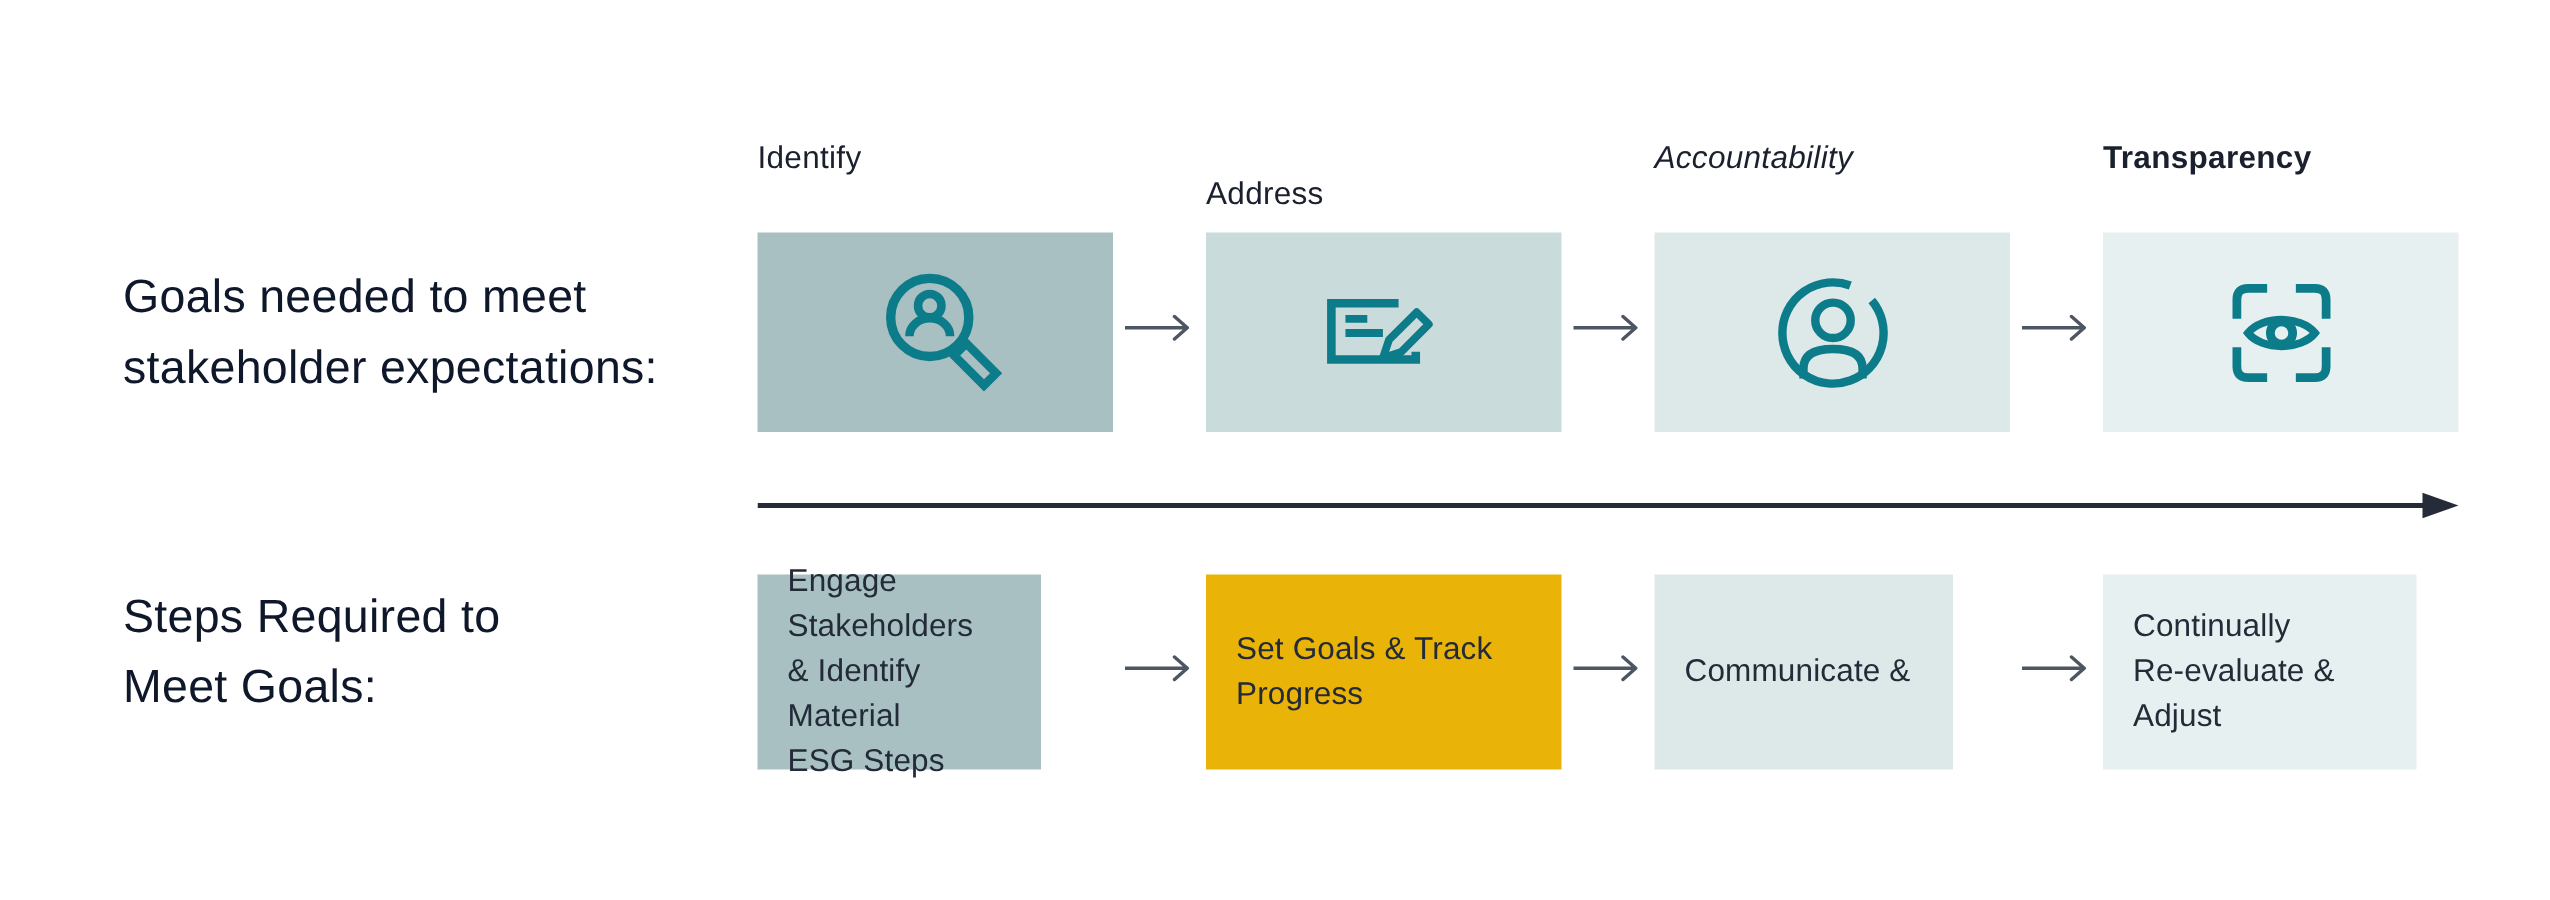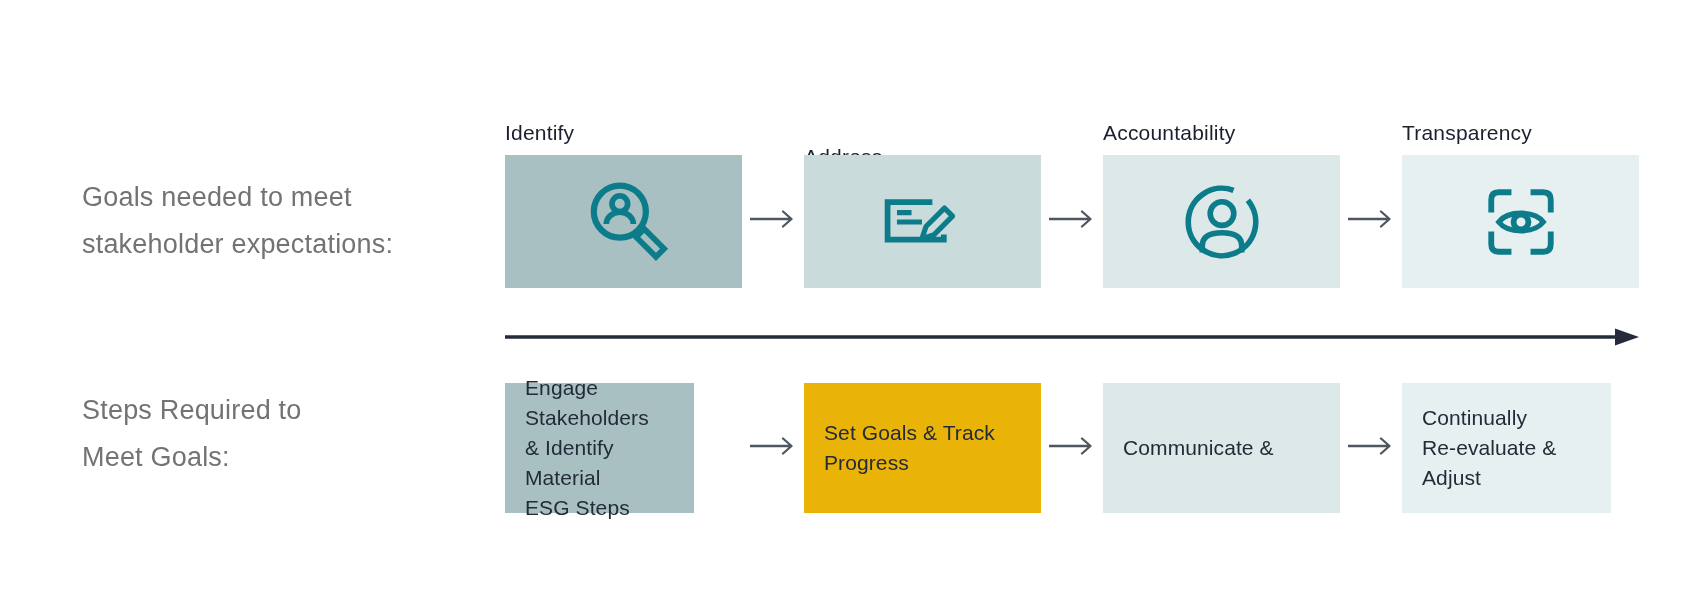--- a/index.html
+++ b/index.html
@@ -5,27 +5,27 @@
   html,body{margin:0;padding:0;background:#ffffff;}
   .canvas{
     position:relative;
     width:1700px;height:600px;
     background:#ffffff;
     font-family:"Liberation Sans", sans-serif;
     overflow:hidden;
   }
   .side-label{
     position:absolute;left:82px;
-    font-size:27px;line-height:47px;
-    color:#737373;letter-spacing:.2px;
+    font-size:31px;line-height:47px;
+    color:#0f172a;letter-spacing:.2px;
   }
   .side-label.goals{top:174px;}
   .side-label.steps{top:387px;}
   .stage-header{
-    position:absolute;top:119px;
+    position:absolute;top:92px;
     font-size:21px;line-height:28px;font-weight:500;
     color:#1a202e;letter-spacing:.2px;
   }
   .icon-box{
     position:absolute;top:155px;height:133px;
     display:flex;align-items:center;justify-content:center;
   }
   .icon-box svg{display:block;}
   .step-box{
     position:absolute;top:383px;height:130px;
@@ -89,40 +89,40 @@
       <div class="step-box" style="left: 804px; width: 237px; background: #eab308;">
         <div class="step-line">Set Goals &amp; Track</div>
         <div class="step-line">Progress</div>
       </div>
       <div class="flow-arrow" style="left: 773px; top: 221px;"><svg width="46" height="20" viewBox="0 0 46 20" fill="none">
           <path d="M0,10 H41 M33,2.5 L41.5,10 L33,17.5" stroke="#4d5661" stroke-width="2.3" stroke-linecap="round" stroke-linejoin="round"></path>
         </svg></div>
       <div class="flow-arrow" style="left: 773px; top: 448px;"><svg width="46" height="20" viewBox="0 0 46 20" fill="none">
           <path d="M0,10 H41 M33,2.5 L41.5,10 L33,17.5" stroke="#4d5661" stroke-width="2.3" stroke-linecap="round" stroke-linejoin="round"></path>
         </svg></div>
-      <div class="stage-header" style="left: 1103px;">Accountability</div>
+      <div class="stage-header" style="left: 1103px; font-style: italic;">Accountability</div>
       <div class="icon-box" style="left: 1103px; width: 237px; background: rgb(221, 232, 232);">
         <span>
           <svg width="108" height="108" viewBox="0 0 96 96" fill="none">
             <path d="M70.98,28.72 A30,30 0 1 1 58.26,19.81" stroke="#0d7c8a" stroke-width="5"></path>
             <circle cx="48" cy="40.5" r="10.5" stroke="#0d7c8a" stroke-width="5"></circle>
             <path d="M30.5,75 V69 Q30.5,57.5 48,57.5 Q65.5,57.5 65.5,69 V75" stroke="#0d7c8a" stroke-width="5"></path>
           </svg>
         </span>
       </div>
-      <div class="step-box" style="left: 1103px; width: 237px; background: rgb(221, 232, 232);">
+      <div class="step-box" style="left: 1103px; width: 199px; background: rgb(221, 232, 232);">
         <div class="step-line">Communicate &amp;</div>
       </div>
       <div class="flow-arrow" style="left: 1072px; top: 221px;"><svg width="46" height="20" viewBox="0 0 46 20" fill="none">
           <path d="M0,10 H41 M33,2.5 L41.5,10 L33,17.5" stroke="#4d5661" stroke-width="2.3" stroke-linecap="round" stroke-linejoin="round"></path>
         </svg></div>
       <div class="flow-arrow" style="left: 1072px; top: 448px;"><svg width="46" height="20" viewBox="0 0 46 20" fill="none">
           <path d="M0,10 H41 M33,2.5 L41.5,10 L33,17.5" stroke="#4d5661" stroke-width="2.3" stroke-linecap="round" stroke-linejoin="round"></path>
         </svg></div>
-      <div class="stage-header" style="left: 1402px;">Transparency</div>
+      <div class="stage-header" style="left: 1402px; font-weight: bold;">Transparency</div>
       <div class="icon-box" style="left: 1402px; width: 237px; background: rgb(231, 240, 240);">
         <span>
           <svg width="102" height="102" viewBox="0 0 96 96" fill="none">
             <path d="M20,39 V27 Q20,20 27,20 H39 M57,20 H69 Q76,20 76,27 V39 M76,57 V69 Q76,76 69,76 H57 M39,76 H27 Q20,76 20,69 V57" stroke="#0d7c8a" stroke-width="5.5"></path>
             <path d="M27,48 C35.5,37 60.5,37 69,48 C60.5,59 35.5,59 27,48 Z" stroke="#0d7c8a" stroke-width="5"></path>
             <circle cx="48" cy="48" r="7" stroke="#0d7c8a" stroke-width="5.5"></circle>
           </svg>
         </span>
       </div>
       <div class="step-box" style="left: 1402px; width: 209px; background: rgb(231, 240, 240);">

